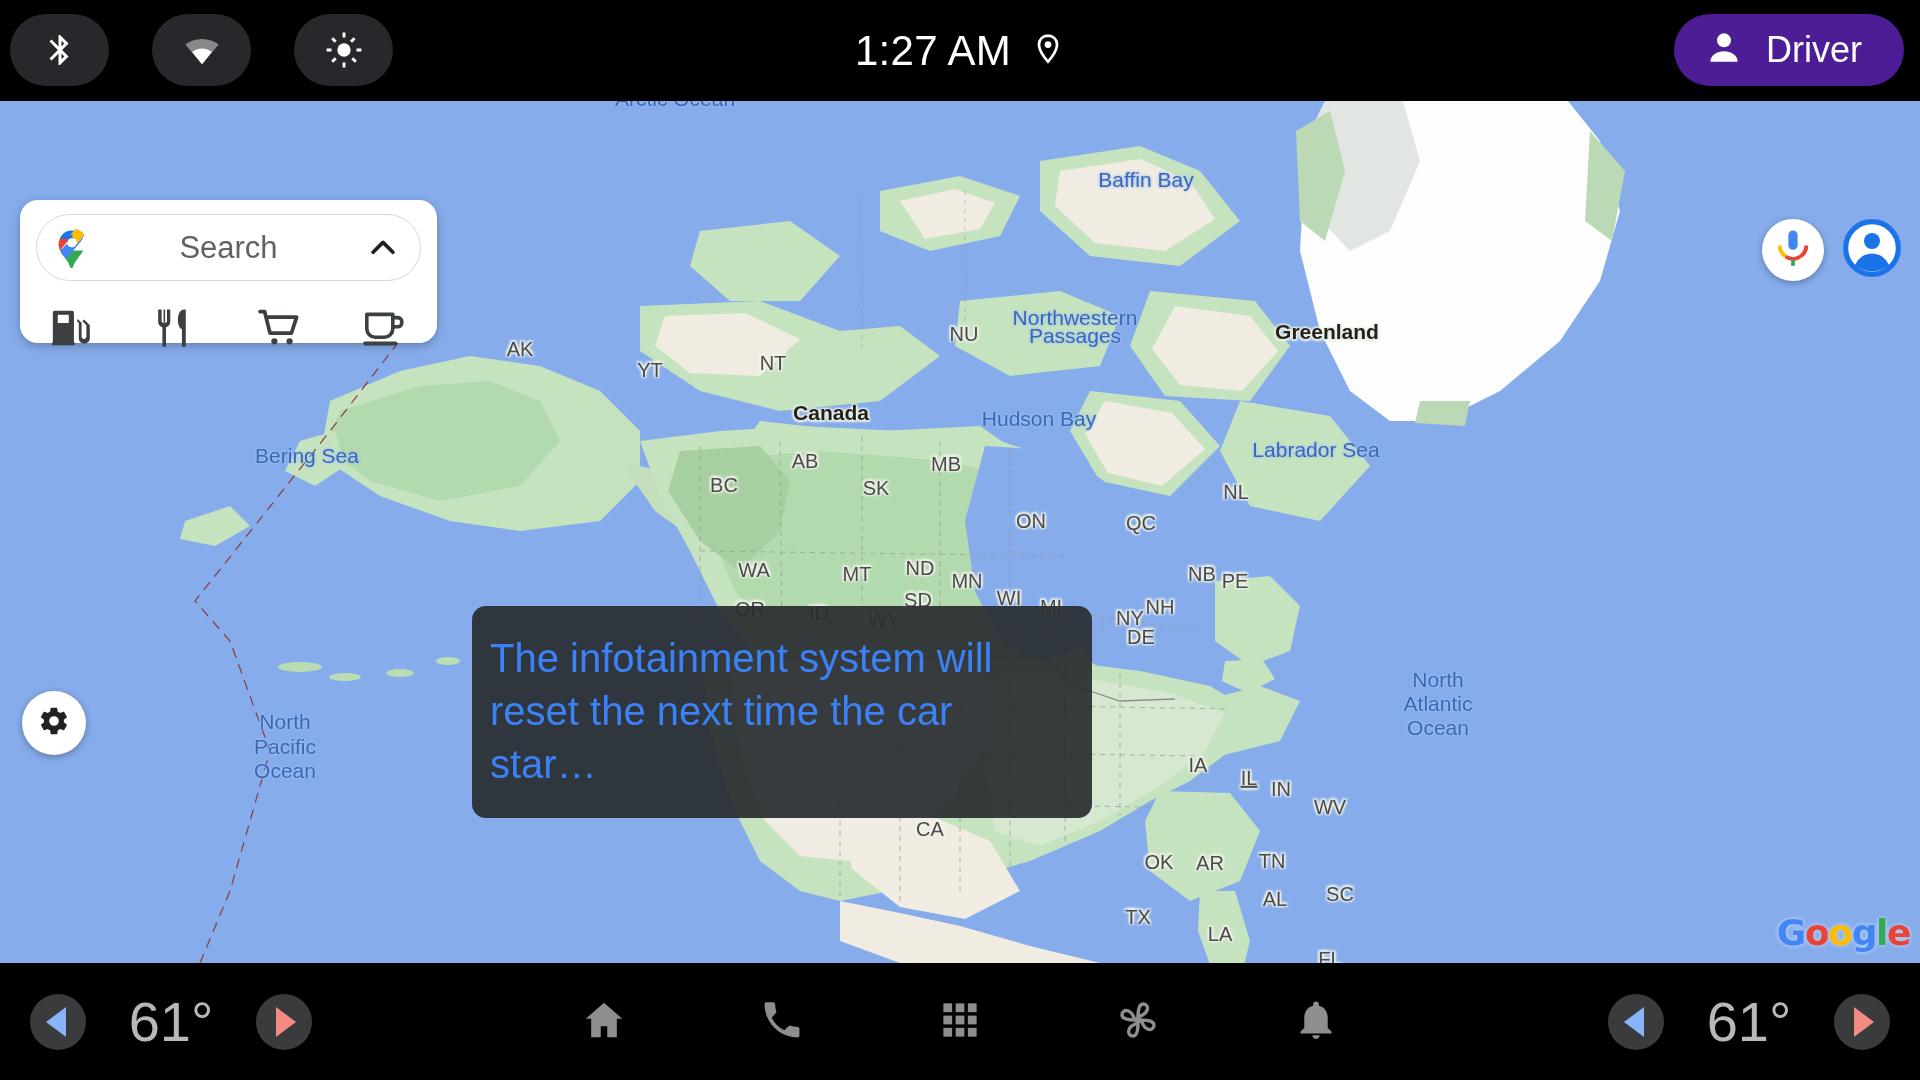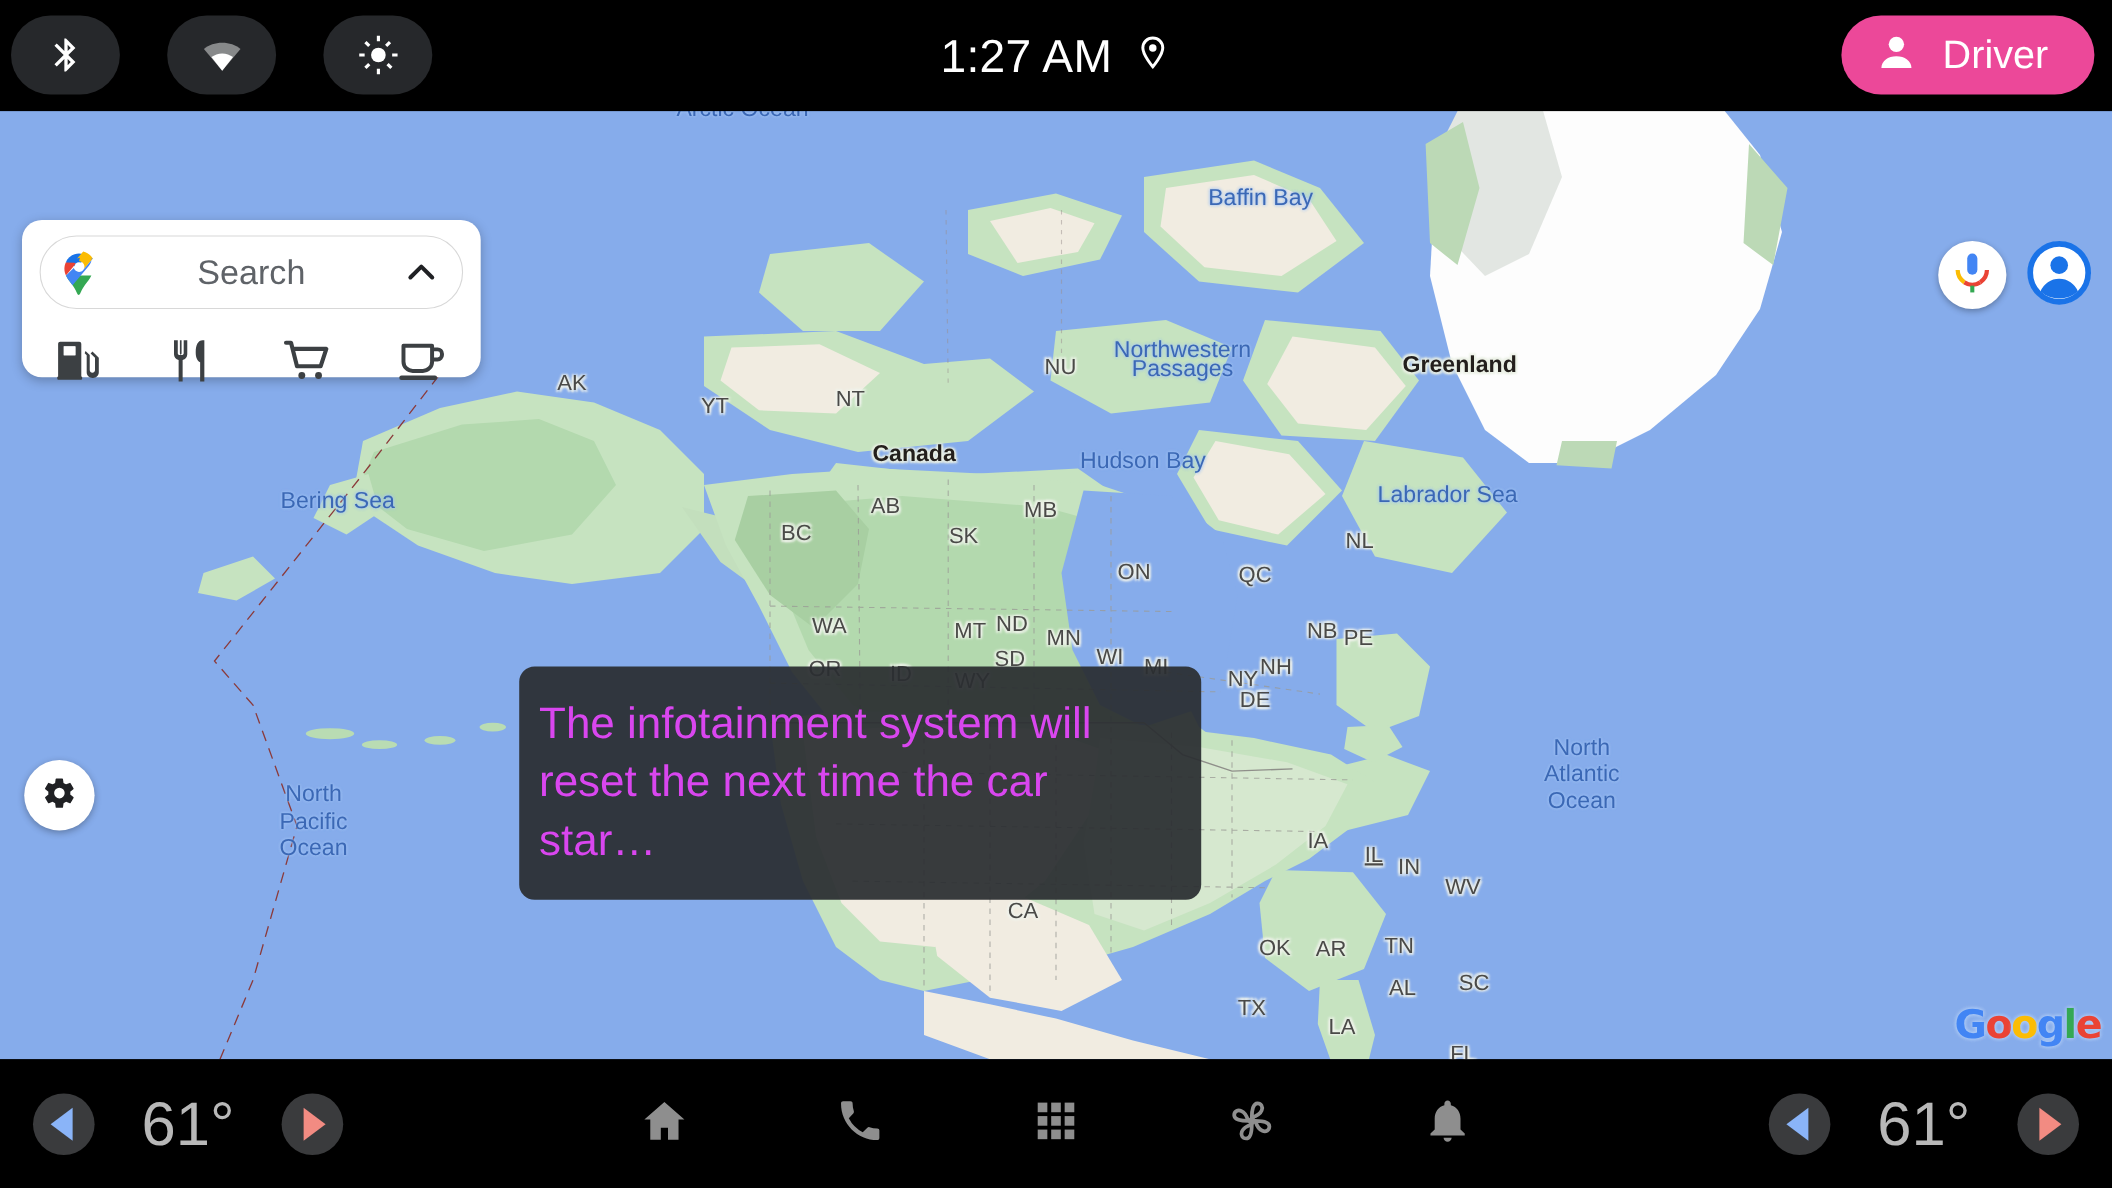--- a/index.html
+++ b/index.html
@@ -21,21 +21,21 @@
   .qs-pill svg{ display:block; }
 
   #clock-wrap{
     position:absolute; left:0; top:0; width:1920px; height:101px;
     display:flex; align-items:center; justify-content:center; gap:20px;
   }
   #clock-text{ color:#fff; font-size:42px; font-weight:400; letter-spacing:.3px; }
 
   #driver-pill{
     position:absolute; right:16px; top:14px; height:72px; min-width:230px;
-    border-radius:40px; background:#ec4899; display:flex; align-items:center;
+    border-radius:40px; background:#4c1d95; display:flex; align-items:center;
     gap:22px; padding:0 34px 0 30px;
   }
   #driver-label{ color:#fff; font-size:36px; font-weight:400; }
 
   
   #map{
     position:absolute; left:0; top:101px; width:1920px; height:862px;
     overflow:hidden; background:#7ba7e8;
   }
   #map-canvas{ position:absolute; left:0; top:0; width:1920px; height:862px; }
@@ -96,21 +96,21 @@
   .g1{color:#4285f4}.g2{color:#ea4335}.g3{color:#fbbc05}
   .g4{color:#4285f4}.g5{color:#34a853}.g6{color:#ea4335}
 
   
   #toast{
     position:absolute; left:472px; top:505px; width:620px; min-height:144px;
     background:rgba(42,45,48,.93); border-radius:14px; z-index:30;
     padding:26px 30px 26px 18px;
   }
   #toast-text{
-    color:#d946ef; font-size:40px; line-height:1.33; font-weight:400;
+    color:#3b82f6; font-size:40px; line-height:1.33; font-weight:400;
   }
 
   
   #bottom-bar{
     position:absolute; left:0; bottom:0; width:1920px; height:117px;
     background:#000; z-index:60;
   }
   .climate{ position:absolute; top:0; height:117px; display:flex;
             align-items:center; gap:26px; }
   #climate-left{ left:30px; }
@@ -318,21 +318,21 @@
       <div class="maplabel region" style="left: 724px; top: 384px;">BC</div>
       <div class="maplabel region" style="left: 805px; top: 360px;">AB</div>
       <div class="maplabel region" style="left: 876px; top: 387px;">SK</div>
       <div class="maplabel region" style="left: 946px; top: 363px;">MB</div>
       <div class="maplabel region" style="left: 1031px; top: 420px;">ON</div>
       <div class="maplabel region" style="left: 1141px; top: 422px;">QC</div>
       <div class="maplabel region" style="left: 1236px; top: 391px;">NL</div>
       <div class="maplabel region" style="left: 1202px; top: 473px;">NB</div>
       <div class="maplabel region" style="left: 1235px; top: 480px;">PE</div>
       <div class="maplabel region" style="left: 754px; top: 469px;">WA</div>
-      <div class="maplabel region" style="left: 882px; top: 473px;">MT</div>
+      <div class="maplabel region" style="left: 857px; top: 473px;">MT</div>
       <div class="maplabel region" style="left: 920px; top: 467px;">ND</div>
       <div class="maplabel region" style="left: 967px; top: 480px;">MN</div>
       <div class="maplabel region" style="left: 918px; top: 499px;">SD</div>
       <div class="maplabel region" style="left: 1009px; top: 497px;">WI</div>
       <div class="maplabel region" style="left: 1051px; top: 506px;">MI</div>
       <div class="maplabel region" style="left: 750px; top: 508px;">OR</div>
       <div class="maplabel region" style="left: 819px; top: 512px;">ID</div>
       <div class="maplabel region" style="left: 884px; top: 519px;">WY</div>
       <div class="maplabel region" style="left: 1130px; top: 517px;">NY</div>
       <div class="maplabel region" style="left: 1160px; top: 506px;">NH</div>

